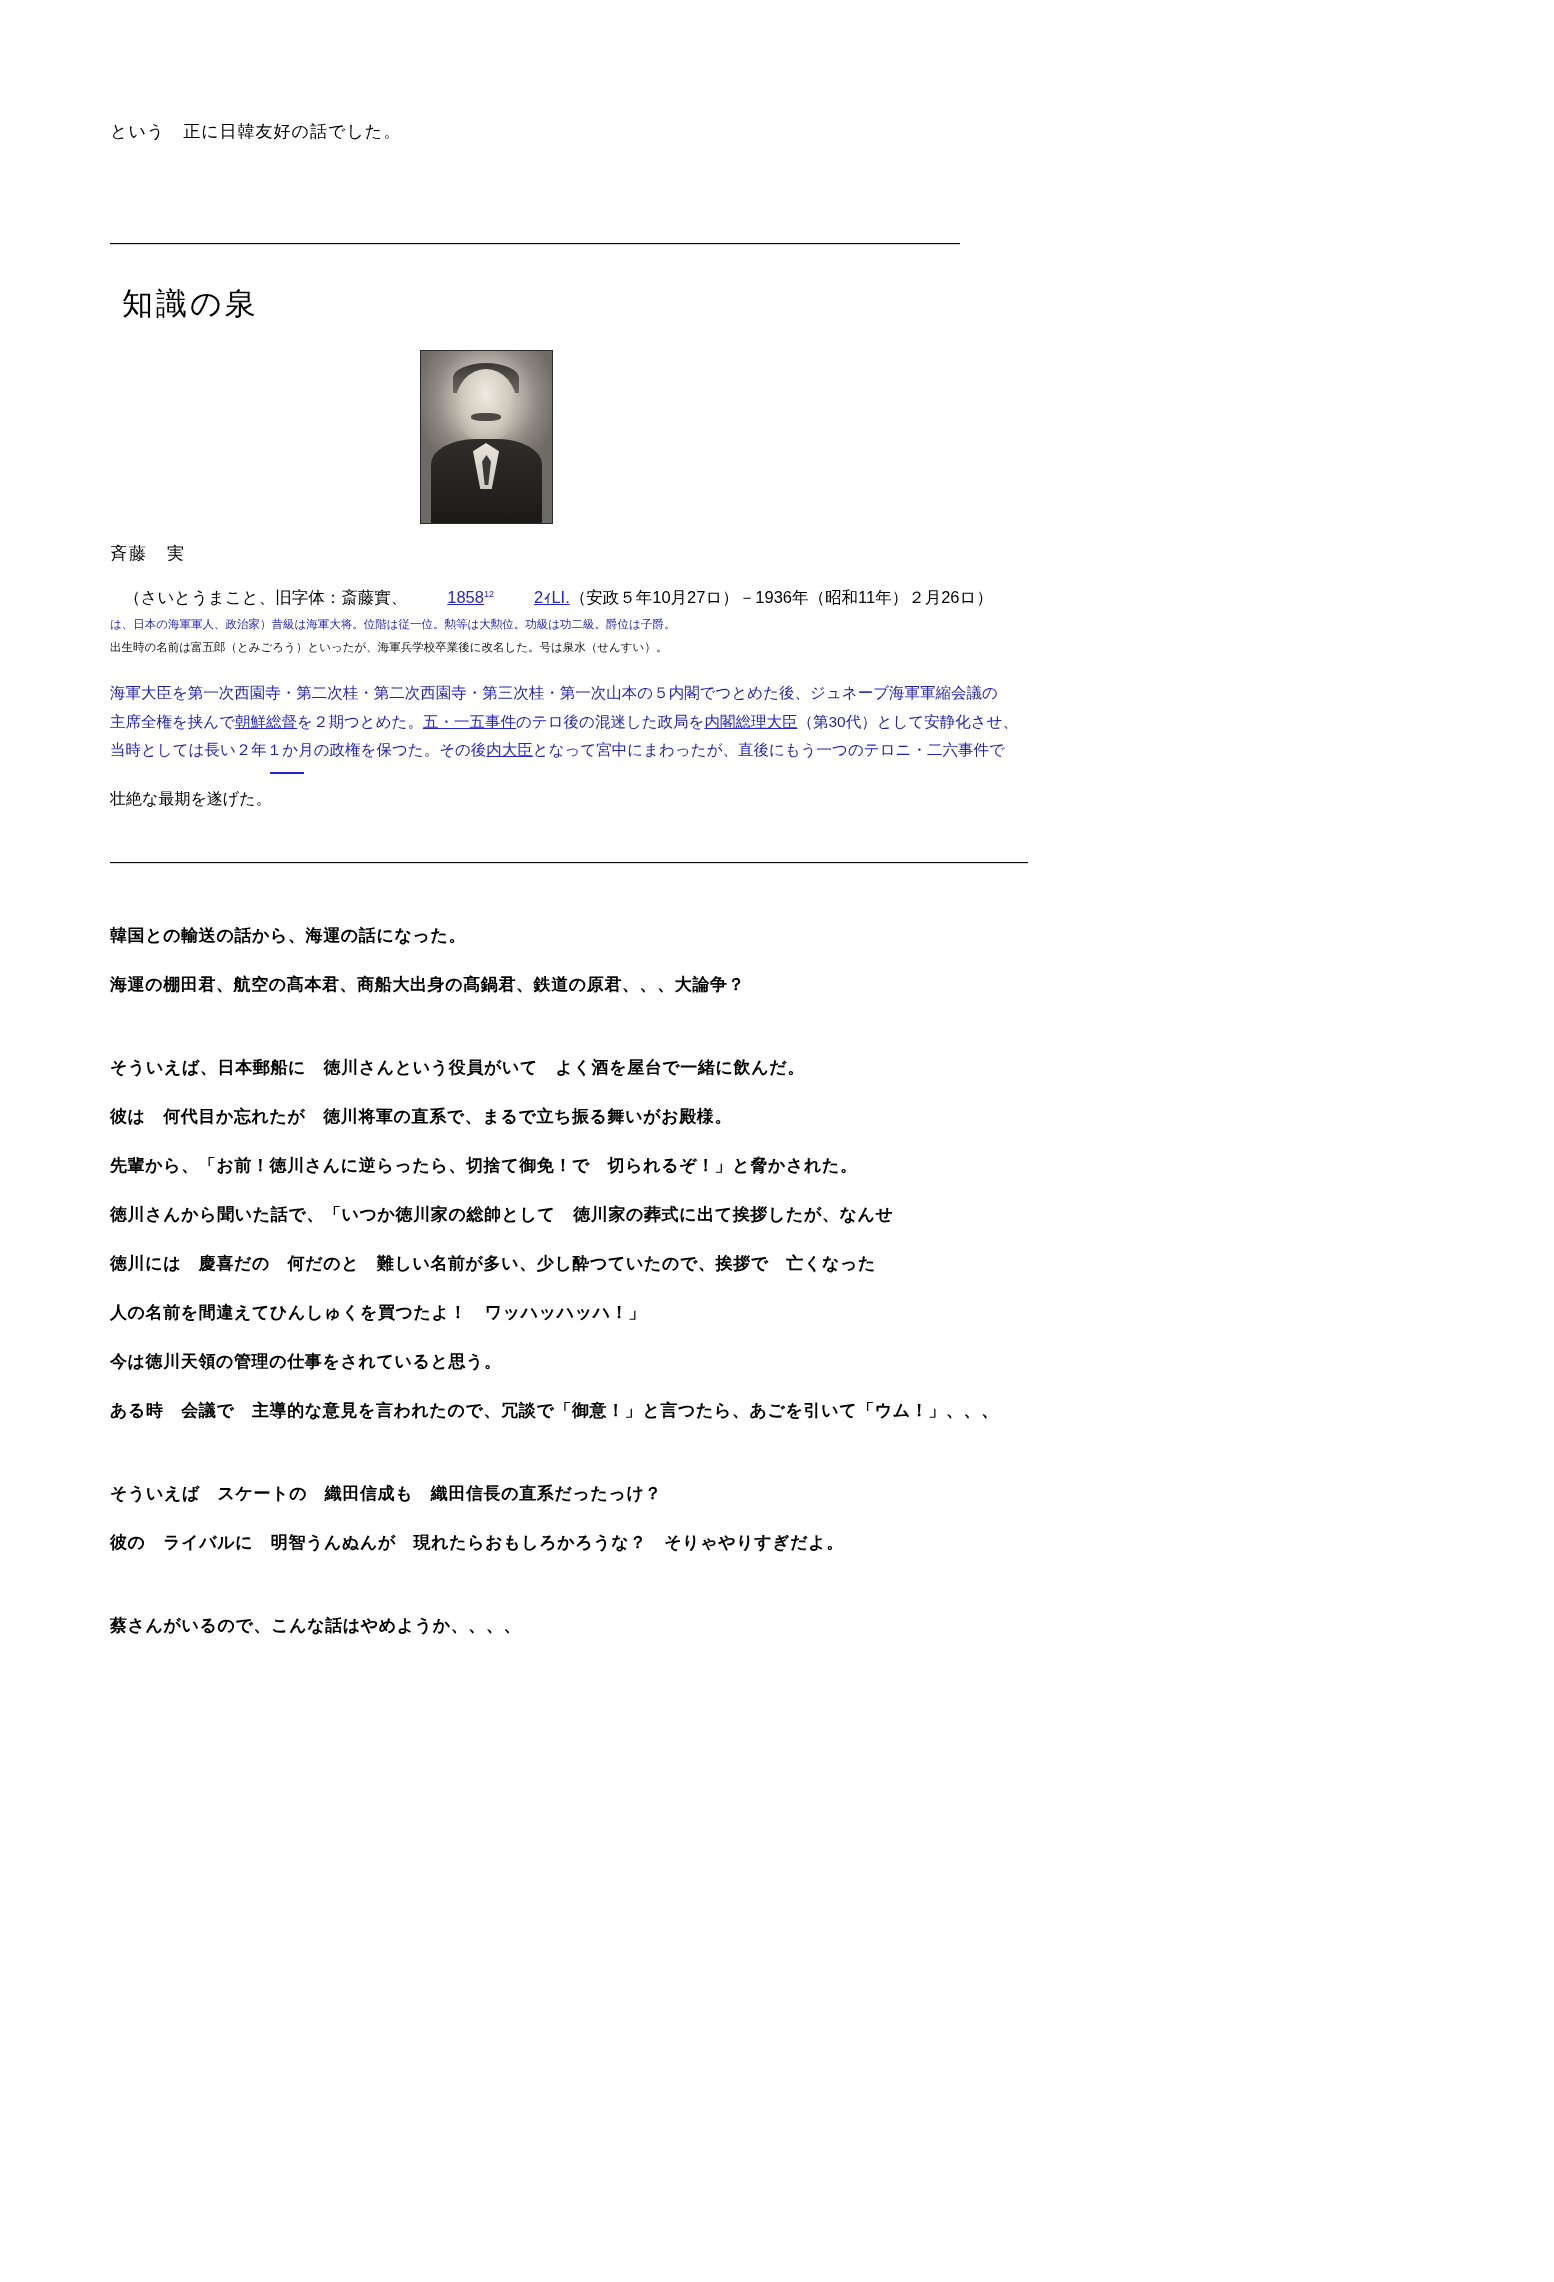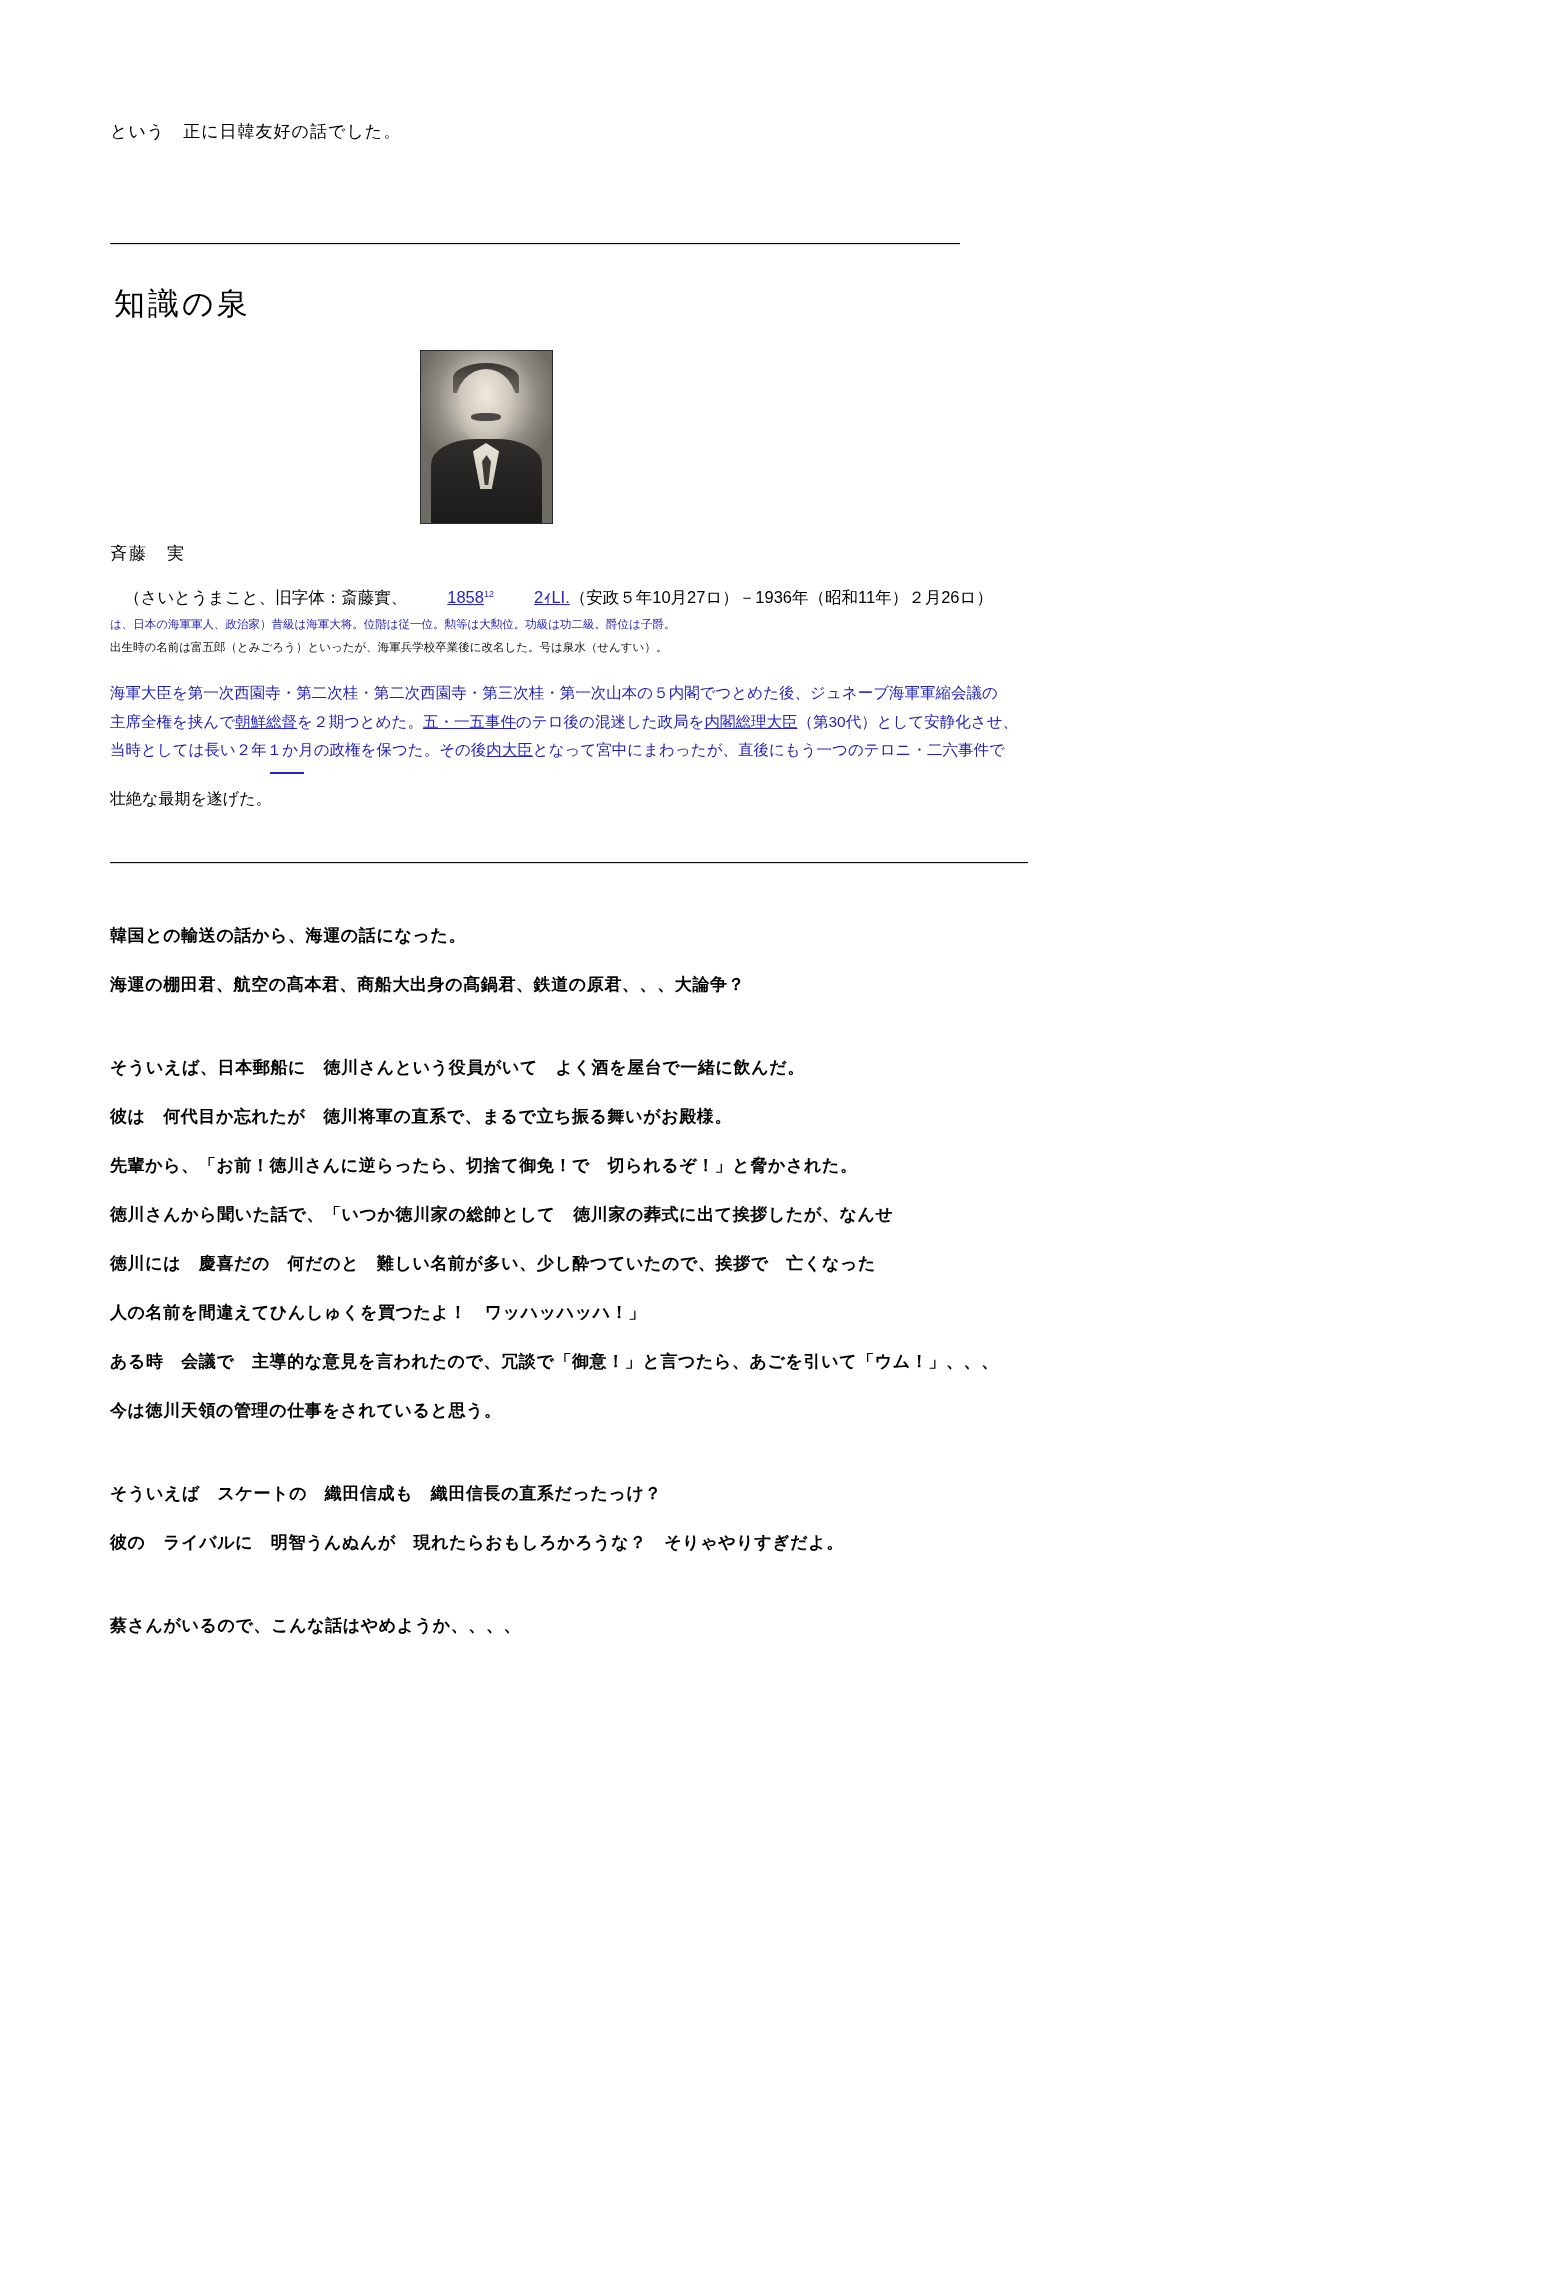--- a/index.html
+++ b/index.html
@@ -31,21 +31,21 @@
     overflow: hidden;
     color: #000;
     margin: 0 0 30px 0;
     font-family: "Liberation Sans", sans-serif;
   }
   h2.section-title {
     font-family: "Liberation Serif", serif;
     font-weight: normal;
     font-size: 31px;
     letter-spacing: 3px;
-    margin: 30px 0 25px 4px;
+    margin: 30px 0 25px 12px;
   }
   .portrait-wrap {
     margin: 10px 0 18px 310px;
   }
   .portrait {
     width: 131px;
     height: 172px;
     background: #4a4a48;
     position: relative;
     overflow: hidden;
@@ -213,22 +213,22 @@
     <div class="gap-md"></div>
     <p>韓国との輸送の話から、海運の話になった。</p>
     <p>海運の棚田君、航空の髙本君、商船大出身の髙鍋君、鉄道の原君、、、大論争？</p>
     <div class="gap-lg"></div>
     <p>そういえば、日本郵船に　徳川さんという役員がいて　よく酒を屋台で一緒に飲んだ。</p>
     <p>彼は　何代目か忘れたが　徳川将軍の直系で、まるで立ち振る舞いがお殿様。</p>
     <p>先輩から、「お前！徳川さんに逆らったら、切捨て御免！で　切られるぞ！」と脅かされた。</p>
     <p>徳川さんから聞いた話で、「いつか徳川家の総帥として　徳川家の葬式に出て挨拶したが、なんせ</p>
     <p>徳川には　慶喜だの　何だのと　難しい名前が多い、少し酔つていたので、挨拶で　亡くなった</p>
     <p>人の名前を間違えてひんしゅくを買つたよ！　ワッハッハッハ！」</p>
+    <p>今は徳川天領の管理の仕事をされていると思う。</p>
     <p>ある時　会議で　主導的な意見を言われたので、冗談で「御意！」と言つたら、あごを引いて「ウム！」、、、</p>
-    <p>今は徳川天領の管理の仕事をされていると思う。</p>
     <div class="gap-lg"></div>
     <p>そういえば　スケートの　織田信成も　織田信長の直系だったっけ？</p>
     <p>彼の　ライバルに　明智うんぬんが　現れたらおもしろかろうな？　そりゃやりすぎだよ。</p>
     <div class="gap-lg"></div>
     <p>蔡さんがいるので、こんな話はやめようか、、、、</p>
   </div>
 
 </div>
 
 </body></html>

